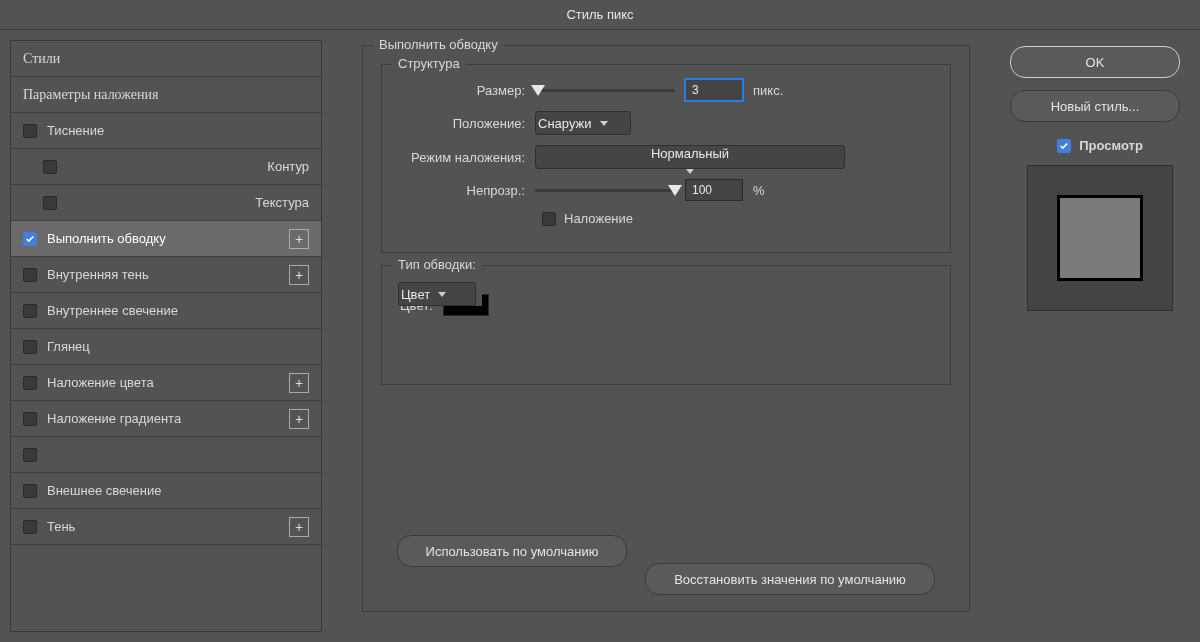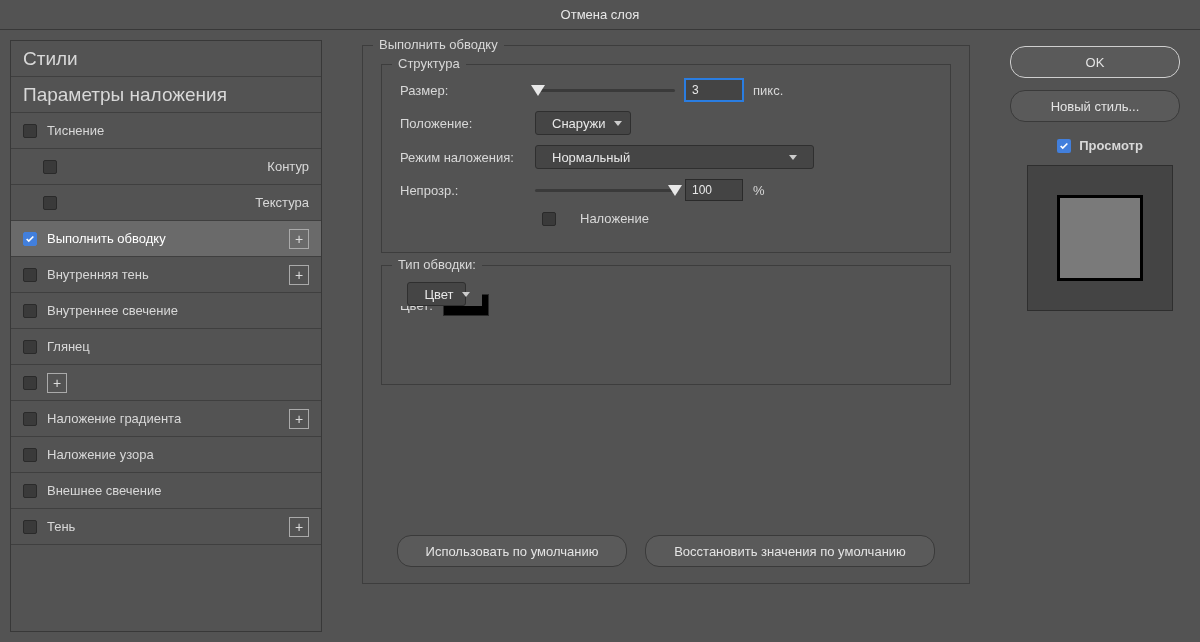--- a/index.html
+++ b/index.html
@@ -33,21 +33,21 @@
   }
   .left-list { flex: 1; }
   .row {
     height: 36px;
     display: flex; align-items: center;
     padding: 0 12px;
     border-bottom: 1px solid #3f3f3f;
     color: #d8d8d8;
     cursor: default;
   }
-  .row.header { font-size: 19px; }
+  .row.header { font-size: 14px; font-family: Liberation Serif, serif; }
   .row.effect { font-size: 13px; }
   .row.sub { padding-left: 32px; text-align: right; }
   .row.selected { background: #6a6a6a; color: #fff; }
   .row .cb {
     width: 14px; height: 14px;
     border: 1px solid #2a2a2a;
     border-radius: 2px;
     background: #3a3a3a;
     margin-right: 10px;
     display: inline-flex; align-items: center; justify-content: center;
@@ -95,21 +95,21 @@
     font-size: 13px;
     color: #d8d8d8;
   }
   .form-row {
     display: flex; align-items: center;
     margin-bottom: 10px;
     gap: 10px;
   }
   .form-row .lab {
     width: 125px;
-    text-align: left;
+    text-align: right;
     color: #d8d8d8;
   }
   .slider {
     position: relative;
     height: 16px;
     background: transparent;
   }
   .slider .track {
     position: absolute; left:0; right:0; top:50%;
     height: 3px; margin-top:-1px;
@@ -133,33 +133,33 @@
     font-size: 12px;
   }
   .num-input.focus { border: 1px solid #2a7de1; box-shadow: 0 0 0 1px #2a7de1; }
   .unit { color: #d8d8d8; }
   .select {
     height: 24px;
     background: #454545;
     border: 1px solid #2f2f2f;
     border-radius: 3px;
     display: inline-flex; align-items: center;
-    padding: 0 16px;
+    padding: 0 2px;
     gap: 8px;
     color: #e8e8e8;
     cursor: pointer;
   }
   .select .caret {
     width: 0; height: 0;
     border-left: 4px solid transparent;
     border-right: 4px solid transparent;
     border-top: 5px solid #ccc;
   }
   .inline-cb {
-    display: inline-flex; align-items: center; gap: 24px; padding-left: 7px;
+    display: inline-flex; align-items: center; gap: 8px; padding-left: 7px;
   }
   .inline-cb .cb {
     width: 14px; height: 14px;
     border: 1px solid #2a2a2a;
     border-radius: 2px;
     background: #3a3a3a;
   }
   .color-swatch {
     width: 46px; height: 22px;
     background: #000;
@@ -210,21 +210,21 @@
     width: 86px; height: 86px;
     background: #7a7a7a;
     border: 3px solid #000;
   }
   .checkmark { stroke:#fff; stroke-width:2; fill:none; }
 </style>
 </head>
 <body>
 
 <div class="titlebar">
-  <span>Отмена слоя</span>
+  <span>Стиль пикс</span>
 </div>
 
 <div class="content">
 
   <div class="left-col">
     <div class="left-list">
       <div class="row header">
         <span class="label">Стили</span>
       </div>
       <div class="row header">
@@ -260,30 +260,30 @@
           <div class="row effect">
             <span class="cb"></span>
             <span class="label">Внутреннее свечение</span>
           </div>
           <div class="row effect">
             <span class="cb"></span>
             <span class="label">Глянец</span>
           </div>
           <div class="row effect">
             <span class="cb"></span>
+            <span class="label">Наложение цвета</span>
             <span class="plus">+</span>
           </div>
           <div class="row effect">
             <span class="cb"></span>
             <span class="label">Наложение градиента</span>
             <span class="plus">+</span>
           </div>
           <div class="row effect">
             <span class="cb"></span>
-            <span class="label">Наложение узора</span>
           </div>
           <div class="row effect">
             <span class="cb"></span>
             <span class="label">Внешнее свечение</span>
           </div>
           <div class="row effect">
             <span class="cb"></span>
             <span class="label">Тень</span>
             <span class="plus">+</span>
           </div>
@@ -311,21 +311,21 @@
         <div class="form-row">
           <span class="lab">Положение:</span>
           <div class="select" style="width:96px;">
             <span>Снаружи</span>
             <span class="caret"></span>
           </div>
         </div>
 
         <div class="form-row">
           <span class="lab">Режим наложения:</span>
-          <div class="select" style="width:279px; justify-content:space-between;">
+          <div class="select" style="width:310px; justify-content:space-between;flex-direction:column;">
             <span>Нормальный</span>
             <span class="caret"></span>
           </div>
         </div>
 
         <div class="form-row">
           <span class="lab">Непрозр.:</span>
           <div class="slider" style="width:140px;">
             <div class="track"></div>
             <div class="thumb" style="left:100%;"></div>
@@ -338,36 +338,36 @@
           <label class="inline-cb">
             <span class="cb"></span>
             <span>Наложение</span>
           </label>
         </div>
       </div>
 
       <div class="fieldset" style="min-height:120px;">
         <span class="legend" style="display:flex; gap:10px; align-items:center;flex-direction:column;">
           <span>Тип обводки:</span>
-          <span class="select" style="width:59px;">
+          <span class="select" style="width:78px;">
             <span>Цвет</span>
             <span class="caret"></span>
           </span>
         </span>
         <div class="form-row" style="margin-top:14px;">
           <span class="lab" style="width:auto;">Цвет:</span>
           <div class="color-swatch"></div>
         </div>
       </div>
 
       <div class="footer-btns">
         <div class="btn" style="width:230px;">
           <span>Использовать по умолчанию</span>
         </div>
-        <div class="btn" style="width:290px;">
+        <div class="btn" style="width:290px;margin-top:28px;">
           <span>Восстановить значения по умолчанию</span>
         </div>
       </div>
     </div>
   </div>
 
   <div class="right-col">
     <div class="btn primary wide">
       <span>OK</span>
     </div>

